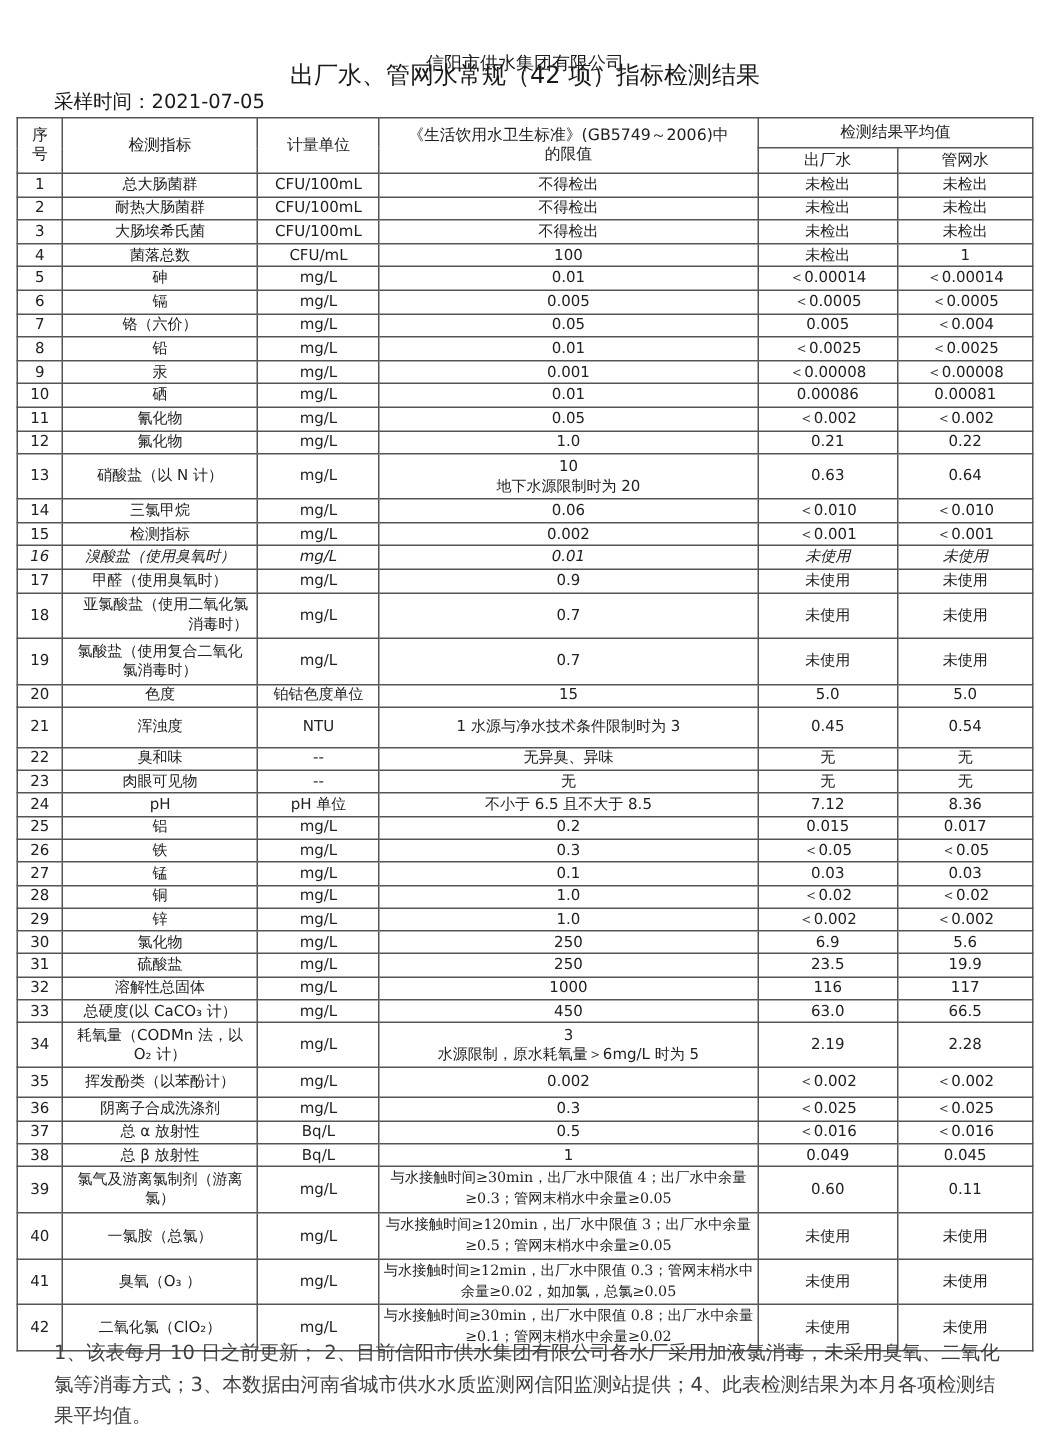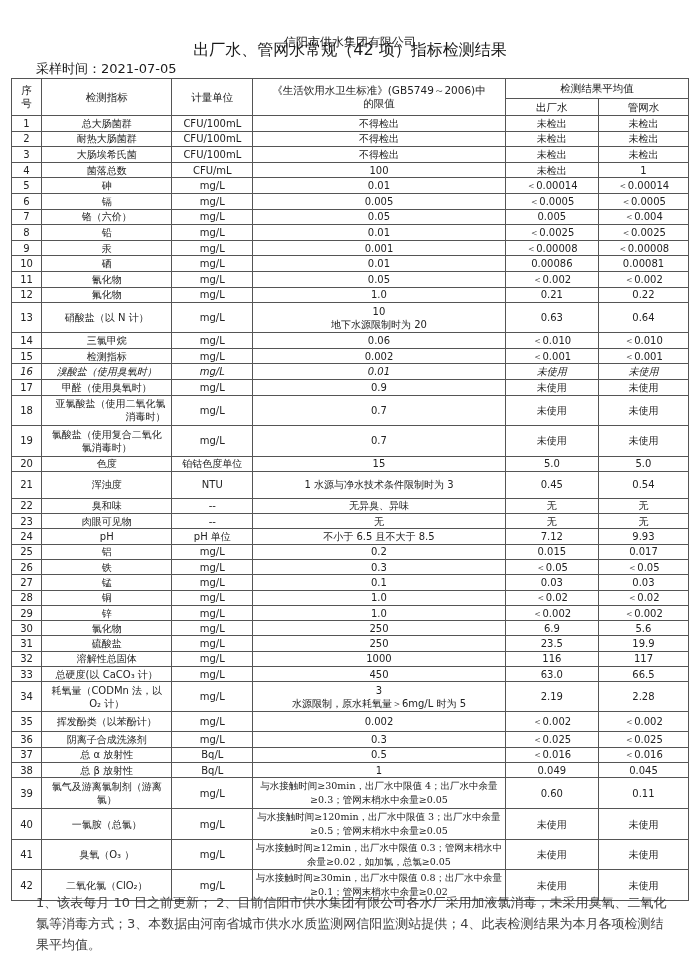--- a/index.html
+++ b/index.html
@@ -232,21 +232,21 @@
         <td>无</td>
         <td>无</td>
         <td>无</td>
       </tr>
       <tr style="height: 15.3px;">
         <td>24</td>
         <td>pH</td>
         <td>pH 单位</td>
         <td>不小于 6.5 且不大于 8.5</td>
         <td>7.12</td>
-        <td>9.93</td>
+        <td>8.36</td>
       </tr>
       <tr style="height: 15.3px;">
         <td>25</td>
         <td>铝</td>
         <td>mg/L</td>
         <td>0.2</td>
         <td>0.015</td>
         <td>0.017</td>
       </tr>
       <tr style="height: 15.3px;">

